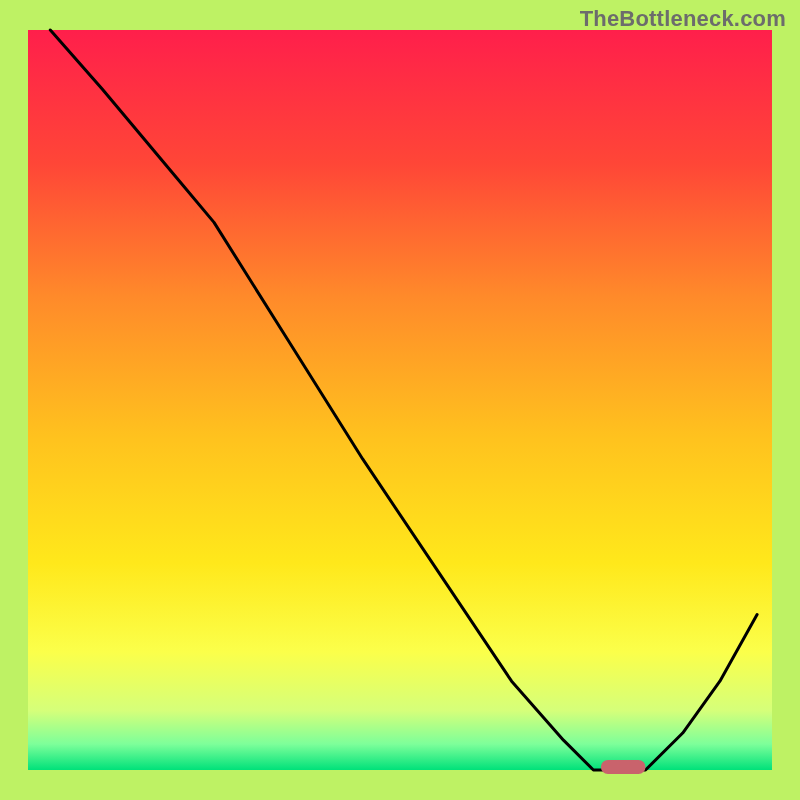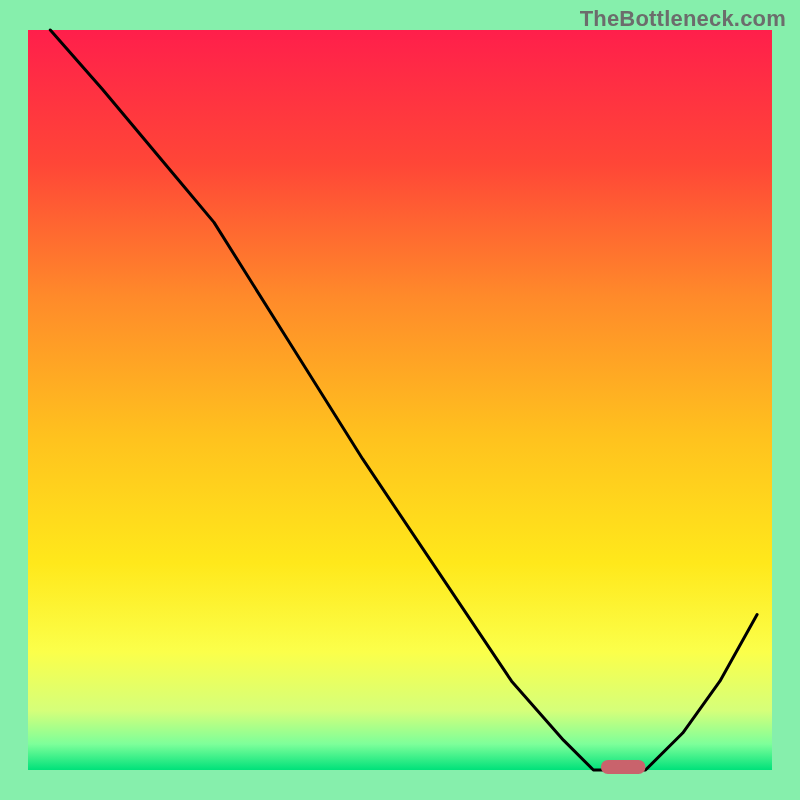--- a/index.html
+++ b/index.html
@@ -8,21 +8,21 @@
     width: 800px;
     height: 800px;
     background: #000;
     overflow: hidden;
     font-family: Arial, Helvetica, sans-serif;
   }
   .frame {
     position: relative;
     width: 800px;
     height: 800px;
-    background: #86efac;
+    background: #bef264;
   }
   .watermark {
     position: absolute;
     top: 6px;
     right: 14px;
     color: #6c6c6c;
     font-size: 22px;
     font-weight: 600;
     letter-spacing: 0.2px;
     user-select: none;

